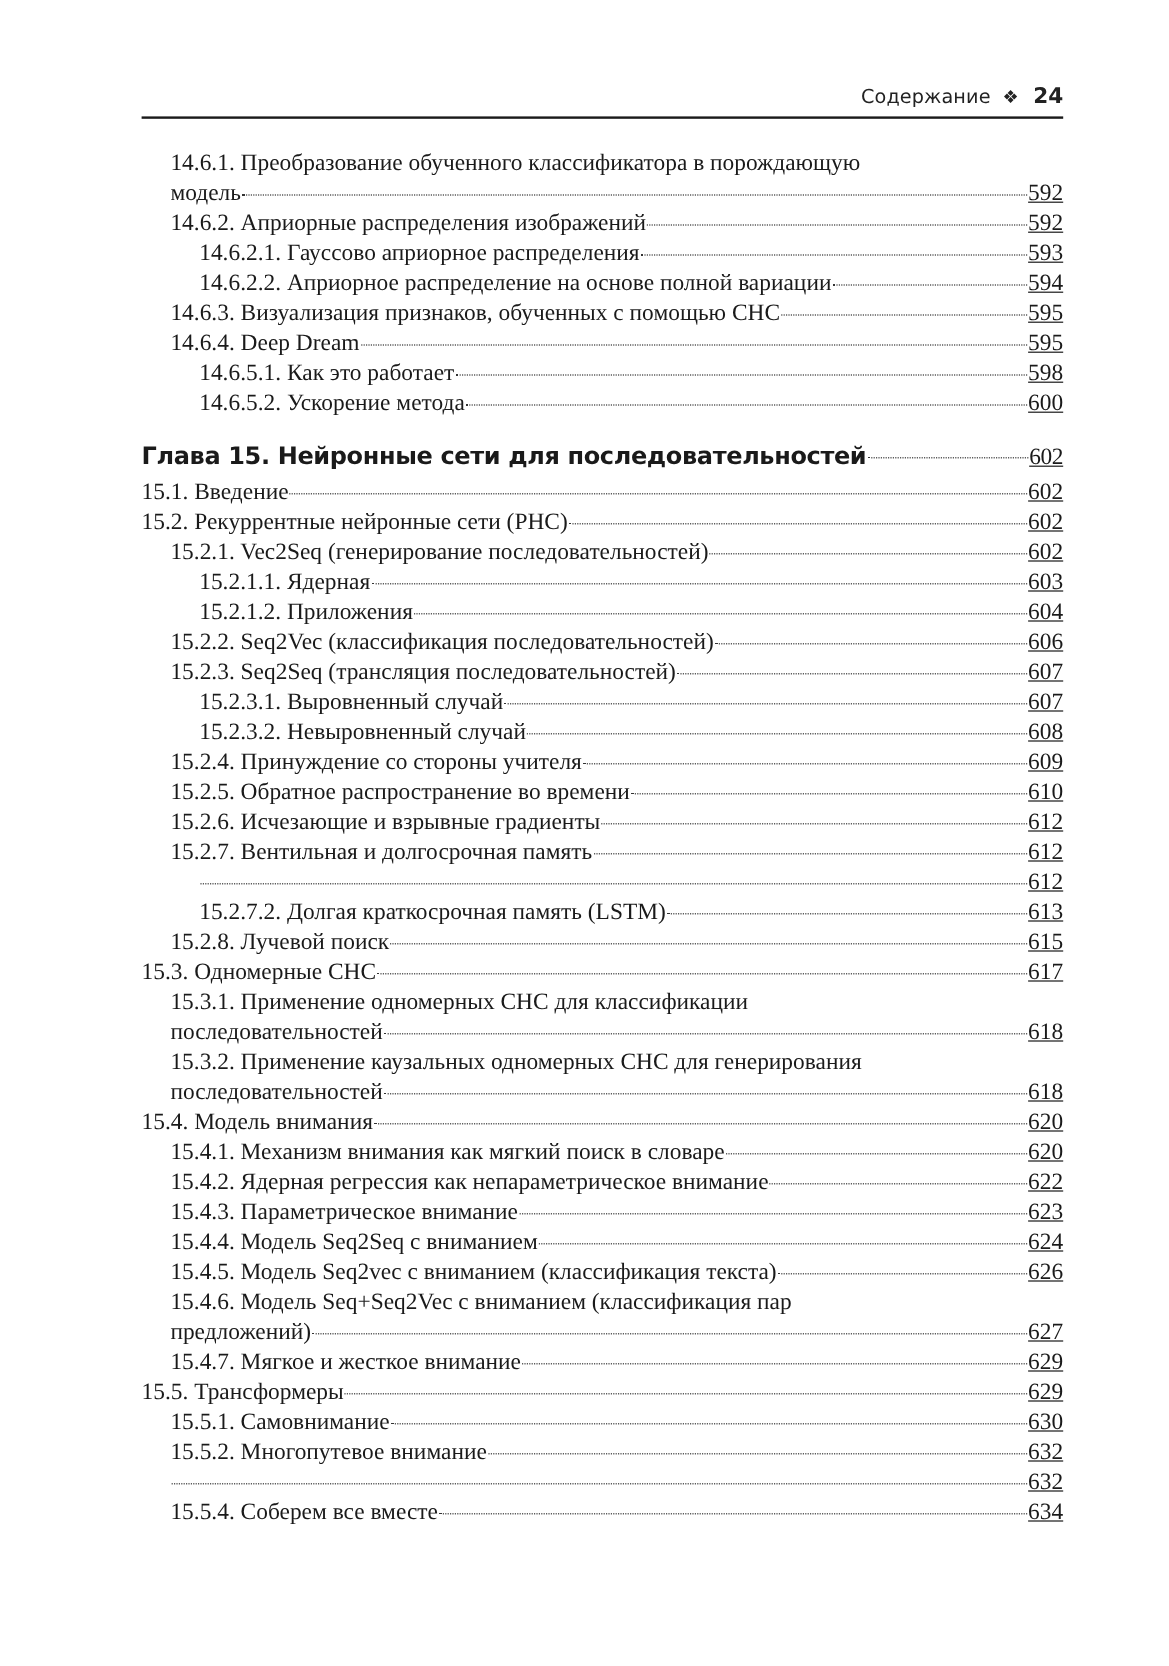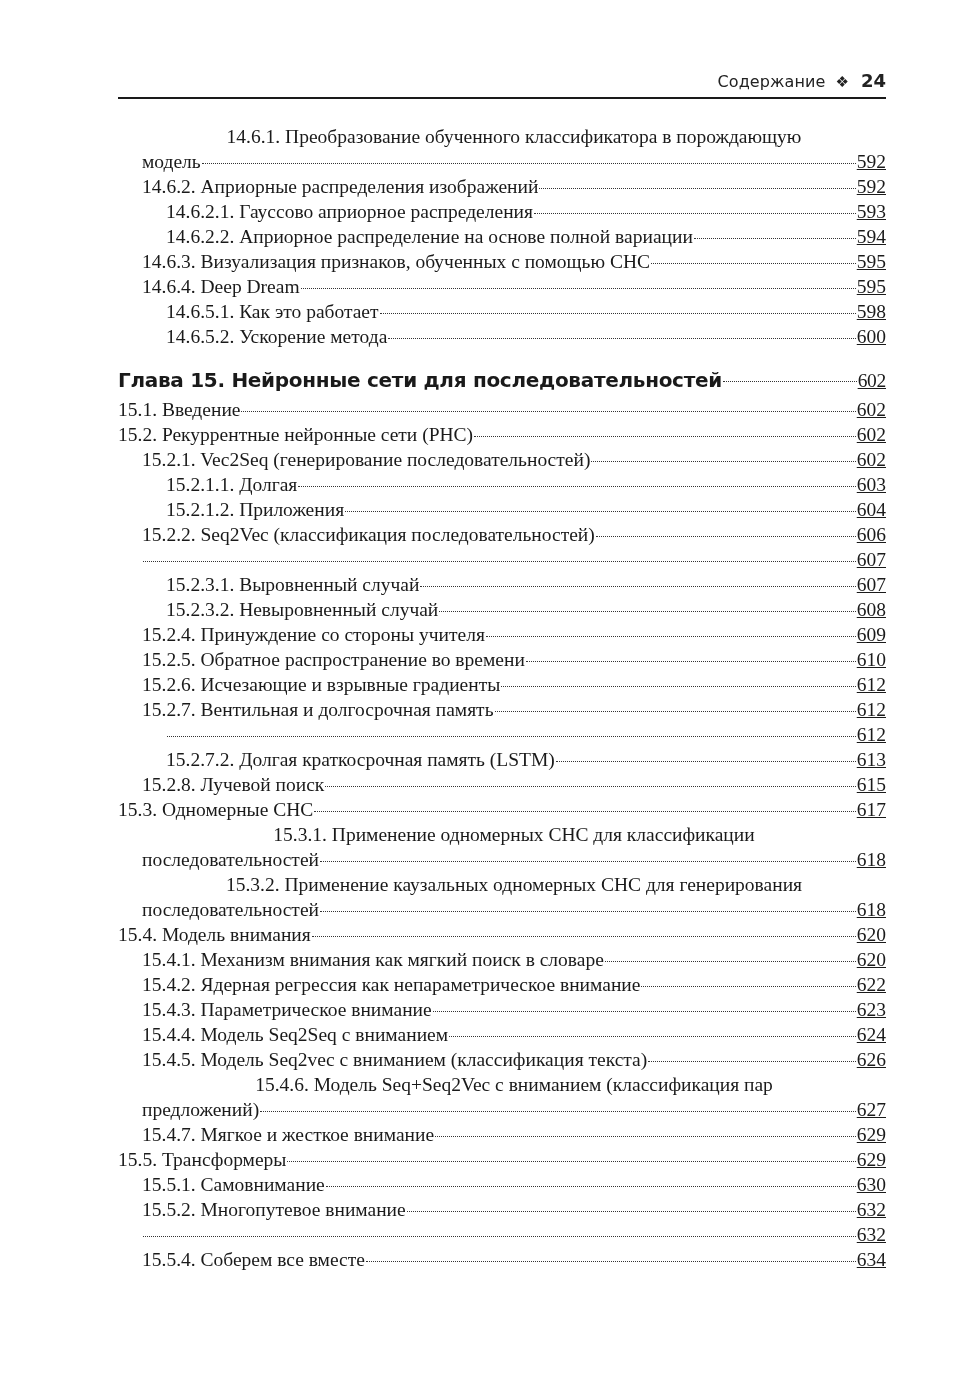--- a/index.html
+++ b/index.html
@@ -14,21 +14,21 @@
   .running-head .rh-orn { font-size: 15px; margin: 0 12px 0 10px; }
   .running-head .rh-num { font-size: 18px; font-weight: bold; }
   .head-rule { position: absolute; left: 118px; width: 768px; top: 97px; height: 0;
                border-top: 2.5px solid #1a1a1a; }
 
   .toc { position: absolute; left: 118px; width: 768px; top: 124px; }
   .entry { position: relative; font-size: 19.5px; line-height: 25px; }
   .entry.l1 { padding-left: 0; }
   .entry.l2 { padding-left: 24px; }
   .entry.l3 { padding-left: 48px; }
-  .entry .first { display: block; white-space: nowrap; text-align: center; }
+  .entry .first { display: block; white-space: nowrap; }
   .entry .row { display: flex; align-items: baseline; white-space: nowrap; }
   .entry .txt { flex: 0 0 auto; }
   .entry .dots { flex: 1 1 auto; overflow: hidden; margin: 0 1px;
                  border-bottom: 1.6px dotted #333; height: 0; position: relative; top: -4px; }
   .entry .pg { flex: 0 0 auto; text-decoration: underline; }
   .entry.wrap .cont { padding-left: 0; justify-content: center; }
 
   .entry.chapter { font-family: "DejaVu Sans", "Liberation Sans", sans-serif;
                    font-size: 20px; font-weight: bold; line-height: 30px;
                    margin-top: 16px; margin-bottom: 1px; letter-spacing: -0.3px; }
@@ -128,41 +128,42 @@
       </div>
       <div class="entry l2">
         <div class="row">
           <span class="txt">15.2.1. Vec2Seq (генерирование последовательностей)</span>
           <span class="dots"></span>
           <span class="pg">602</span>
         </div>
       </div>
       <div class="entry l3">
         <div class="row">
-          <span class="txt">15.2.1.1. Долгая</span>
+          <span class="txt">15.2.1.1. Ядерная</span>
           <span class="dots"></span>
           <span class="pg">603</span>
         </div>
       </div>
       <div class="entry l3">
         <div class="row">
           <span class="txt">15.2.1.2. Приложения</span>
           <span class="dots"></span>
           <span class="pg">604</span>
         </div>
       </div>
       <div class="entry l2">
         <div class="row">
           <span class="txt">15.2.2. Seq2Vec (классификация последовательностей)</span>
           <span class="dots"></span>
           <span class="pg">606</span>
         </div>
       </div>
       <div class="entry l2">
         <div class="row">
+          <span class="txt">15.2.3. Seq2Seq (трансляция последовательностей)</span>
           <span class="dots"></span>
           <span class="pg">607</span>
         </div>
       </div>
       <div class="entry l3">
         <div class="row">
           <span class="txt">15.2.3.1. Выровненный случай</span>
           <span class="dots"></span>
           <span class="pg">607</span>
         </div>

